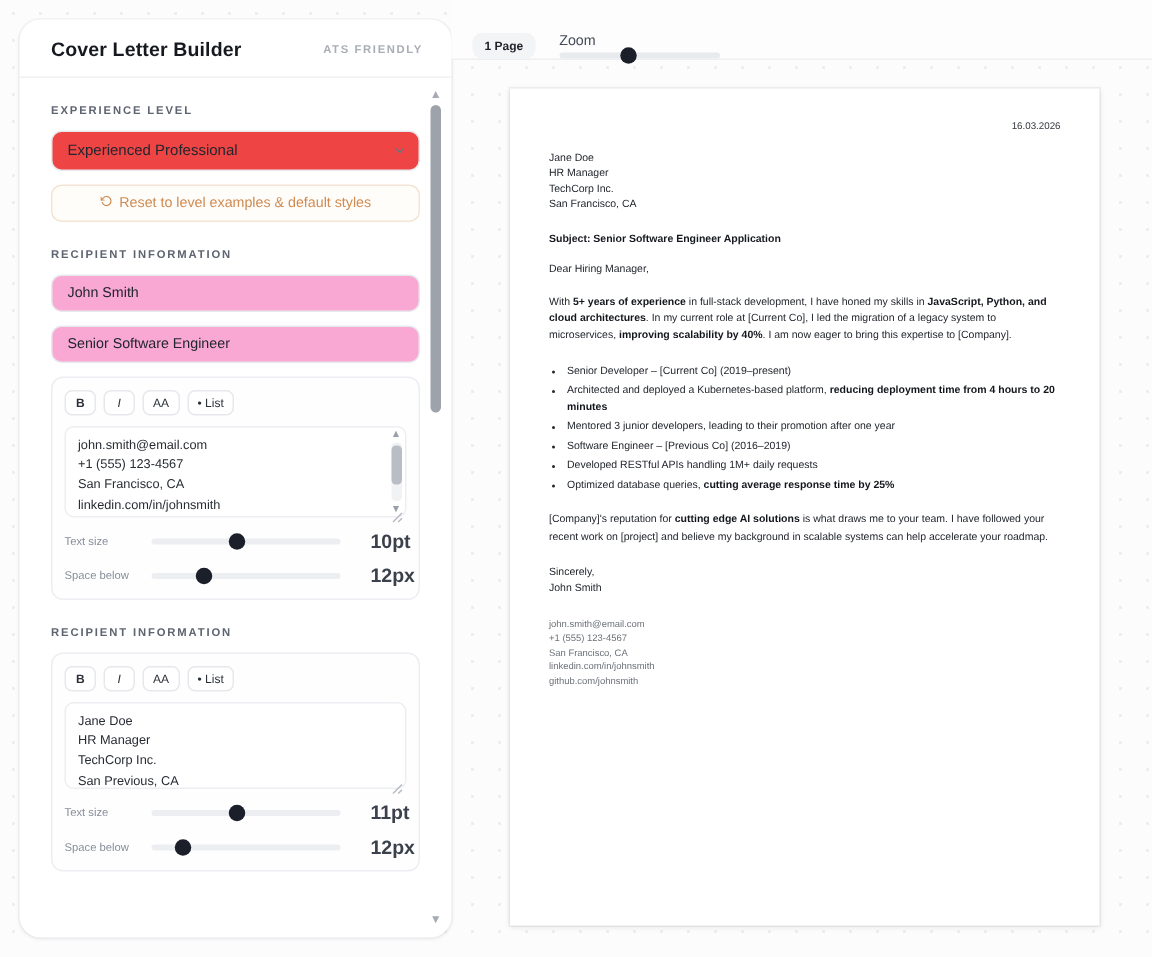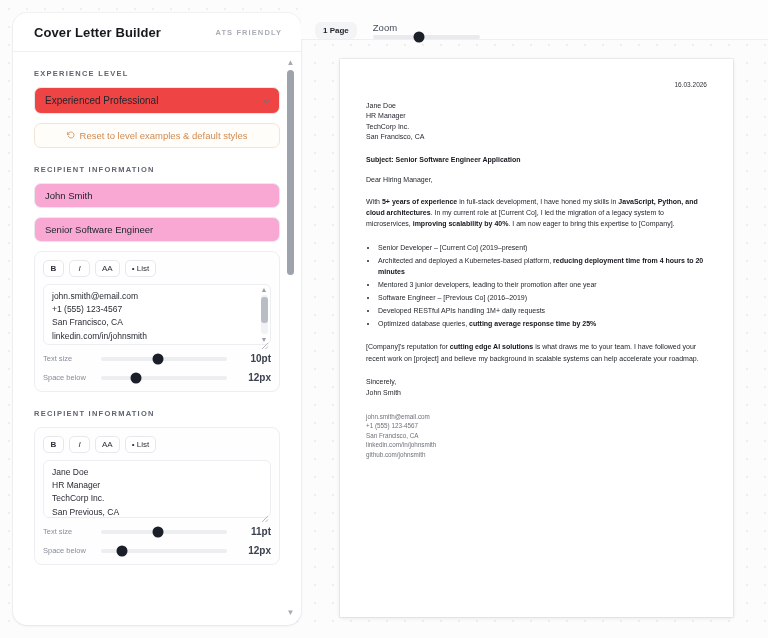--- a/index.html
+++ b/index.html
@@ -145,21 +145,21 @@
   }
   .slider-label { font-size: 7.5px; color: #868d99; width: 50px; flex: none; }
   .slider {
     flex: 1; height: 4px; background: #eceef1; border-radius: 3px;
     position: relative;
   }
   .slider .knob {
     position: absolute; top: 50%; transform: translate(-50%,-50%);
     width: 11px; height: 11px; border-radius: 50%; background: #1b1f2a;
   }
-  .slider-val { font-size: 10px; color: #3b414c; font-weight: bold; width: 24px; text-align: right; flex: none; margin-left: 12px; }
+  .slider-val { font-size: 13px; color: #3b414c; font-weight: bold; width: 24px; text-align: right; flex: none; margin-left: 12px; }
 
   .date-card { border: 1px solid #eceef1; border-radius: 8px; background: #fefefe; padding: 8px; }
   .date-input-wrap { position: relative; }
   .date-input {
     width: 100%; height: 25px;
     border: 1px solid #e8e9ed; border-radius: 6px; background: #fff;
     font-size: 9.5px; color: #22262e; padding: 0 26px 0 10px;
     outline: none; font-family: "Liberation Sans", sans-serif;
   }
   .cal-icon { position: absolute; right: 9px; top: 50%; transform: translateY(-50%); color: #3c424c; }

